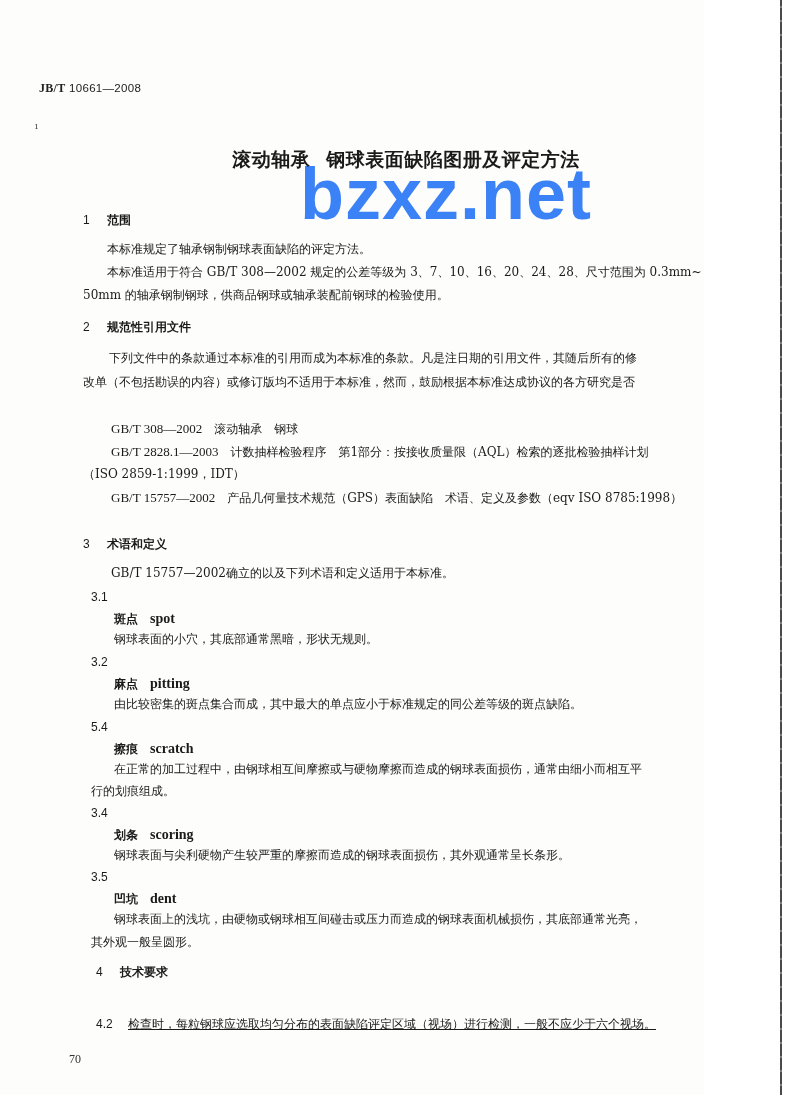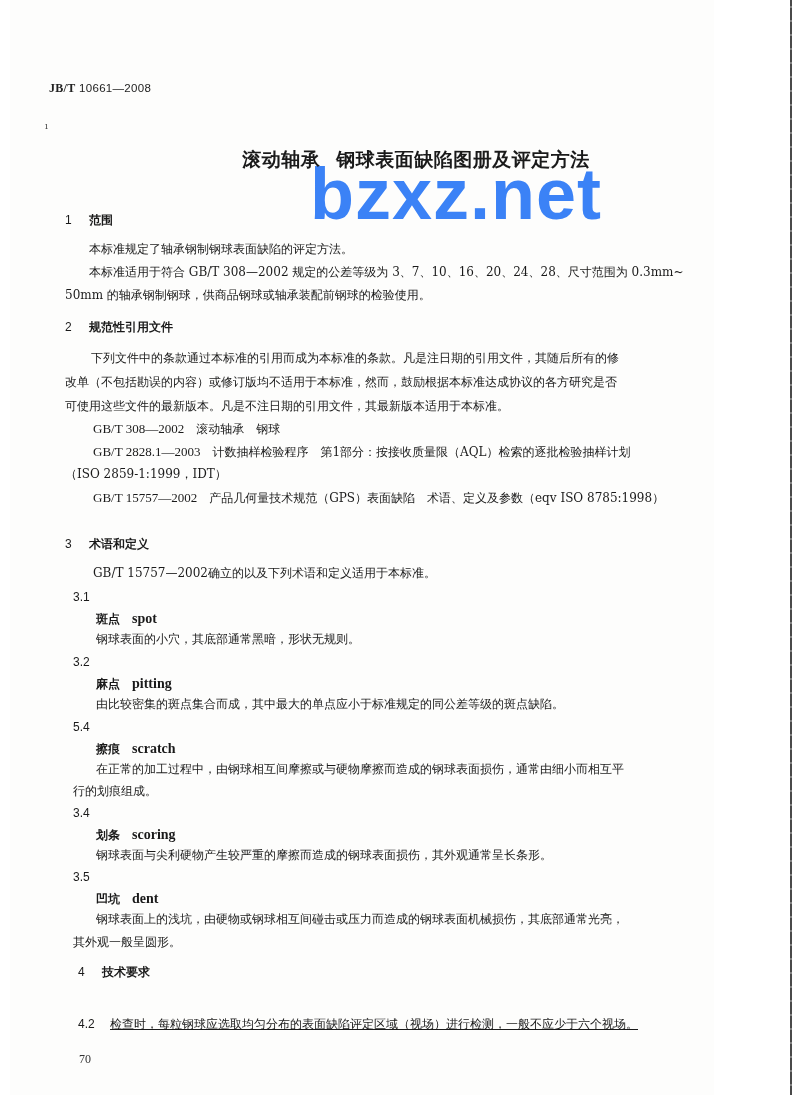--- a/index.html
+++ b/index.html
@@ -10,21 +10,21 @@
     body {
       width: 800px;
       height: 1095px;
       position: relative;
       overflow: hidden;
       font-family: "DejaVu Serif", "Liberation Serif", serif;
       color: #1a1a1a;
     }
     .page {
       position: absolute;
-      left: 10px; top: 0;
+      left: 0; top: 0;
       width: 704px; height: 1095px;
       background: #fdfdfc;
     }
     .edge-line {
       position: absolute;
       left: 780px;
       top: 0;
       width: 2px;
       height: 1095px;
       background: repeating-linear-gradient(to bottom, #2a2a2a 0 6px, #6a6a6a 6px 8px, #2a2a2a 8px 14px);
@@ -71,20 +71,21 @@
       z-index: 2;
       padding-left: 6px;
     }
     .doc-title .gap { display: inline-block; width: 16px; }
     .block {
       position: absolute;
       z-index: 2;
       font-size: 12.2px;
       line-height: 1.0;
       white-space: nowrap;
+      margin-left: 28px;
     }
     .sec-head {
       font-family: "DejaVu Sans", sans-serif;
       font-weight: bold;
       font-size: 12px;
     }
     .sec-head .num {
       font-family: "Liberation Sans", sans-serif;
       font-weight: normal;
       display: inline-block;
@@ -153,21 +154,20 @@
   </div>
   <div class="block para" style="left:79px; top:243px;">本标准规定了轴承钢制钢球表面缺陷的评定方法。</div>
   <div class="block para" style="left:79px; top:266px;">本标准适用于符合 GB/T 308—2002 规定的公差等级为 3、7、10、16、20、24、28、尺寸范围为 0.3mm~</div>
   <div class="block para" style="left:55px; top:289px;">50mm 的轴承钢制钢球，供商品钢球或轴承装配前钢球的检验使用。</div>
 
   <div class="block sec-head" style="left:55px; top:321px;">
     <span class="num">2</span><span>规范性引用文件</span>
   </div>
   <div class="block para" style="left:81px; top:352px;">下列文件中的条款通过本标准的引用而成为本标准的条款。凡是注日期的引用文件，其随后所有的修</div>
   <div class="block para" style="left:55px; top:376px;">改单（不包括勘误的内容）或修订版均不适用于本标准，然而，鼓励根据本标准达成协议的各方研究是否</div>
-  <div class="block para" style="left:55px; top:400px;">可使用这些文件的最新版本。凡是不注日期的引用文件，其最新版本适用于本标准。</div>
 
   <div class="block para" style="left:83px; top:422px;">
     <span class="ref-code">GB/T 308—2002</span><span>滚动轴承　钢球</span>
   </div>
   <div class="block para" style="left:83px; top:445px;">
     <span class="ref-code">GB/T 2828.1—2003</span><span>计数抽样检验程序　第1部分：按接收质量限（AQL）检索的逐批检验抽样计划</span>
   </div>
   <div class="block para" style="left:55px; top:468px;">（ISO 2859-1:1999，IDT）</div>
   <div class="block para" style="left:83px; top:491px;">
     <span class="ref-code">GB/T 15757—2002</span><span>产品几何量技术规范（GPS）表面缺陷　术语、定义及参数（eqv ISO 8785:1998）</span>

